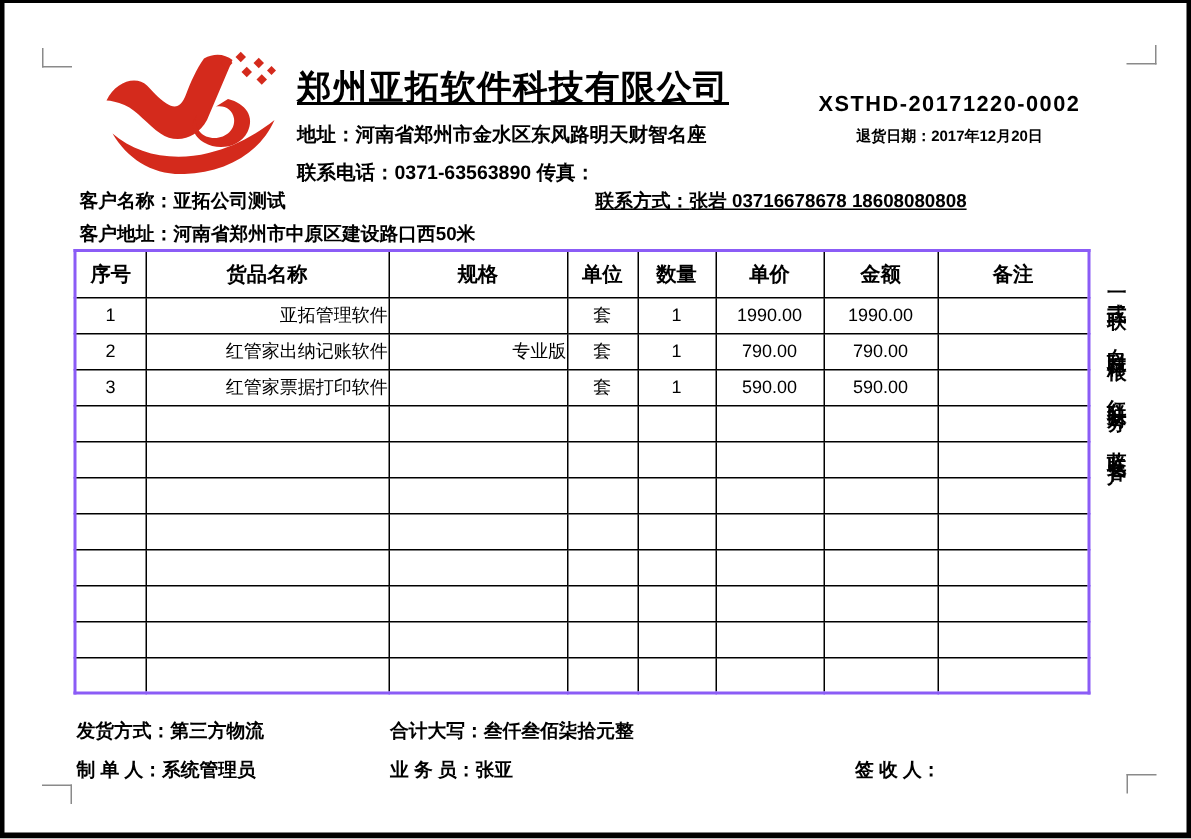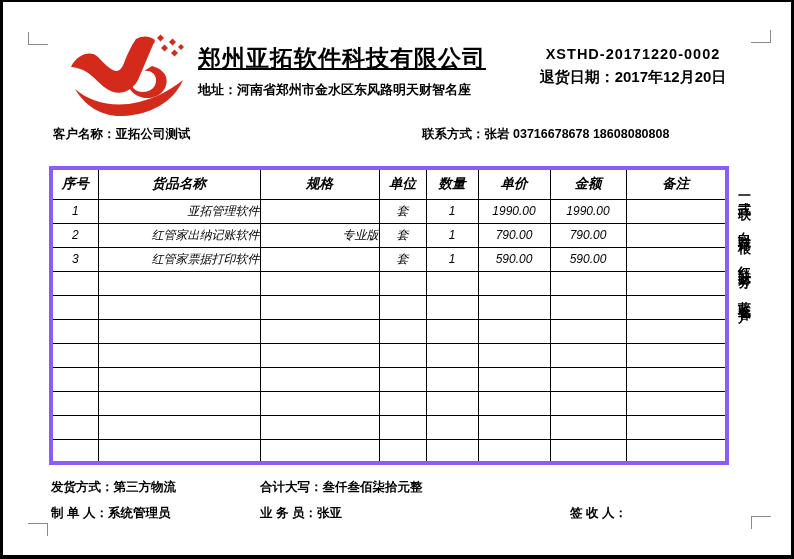--- a/index.html
+++ b/index.html
@@ -18,30 +18,30 @@
   .crop.br { left:748px; top:514px; border-top:1px solid #8a8a8a; border-left:1px solid #8a8a8a; }
 
   .logo { position:absolute; left:62px; top:32px; width:126px; height:84px; }
 
   .company-block { position:absolute; left:195px; top:41px; width:310px; }
   .company-name { font-size:23px; font-weight:bold; letter-spacing:1px; white-space:nowrap;text-decoration:underline; }
   .company-line { margin-top:7px; font-size:13px; font-weight:bold; white-space:nowrap; }
 
   .doc-block { position:absolute; left:505px; top:44px; width:250px; text-align:center; }
   .doc-title { font-size:21px; font-weight:bold; letter-spacing:5px; }
-  .doc-no { margin-top:0; font-size:14.5px; font-weight:bold; letter-spacing:1px; }
-  .doc-date { margin-top:6px; font-size:15px; font-weight:bold; }
+  .doc-no { margin-top:16px; font-size:14.5px; font-weight:bold; letter-spacing:1px; }
+  .doc-date { margin-top:6px; font-size:10px; font-weight:bold; }
 
   .cust-line { position:absolute; font-size:12.5px; font-weight:bold; white-space:nowrap; }
   .cust-name { left:50px; top:124px;text-align:right; }
-  .cust-contact { left:419px; top:124px; }
+  .cust-contact { left:394px; top:124px;text-decoration:underline; }
   .cust-addr { left:50px; top:146px; }
 
   .doc-table { position:absolute; left:46px; top:164px; width:676px;
-    border-collapse:collapse; table-layout:fixed; border:4px solid #8b5cf6;font-style:italic; }
+    border-collapse:collapse; table-layout:fixed; border:2px solid #8b5cf6; }
   .doc-table th { border:1px solid #000; font-size:13.5px; font-weight:bold; height:31px; text-align:center; }
   .doc-table td { border:1px solid #000; font-size:12px; height:24px; text-align:center; overflow:hidden; white-space:nowrap; }
   .doc-table td.al { text-align:right; padding-left:16px; }
 
   .side-note { position:absolute; left:731px; top:186px; width:20px;
     display:flex; flex-direction:column; align-items:center; gap:22px; }
   .side-group { writing-mode:vertical-rl; font-size:13px; font-weight:bold; letter-spacing:3px; }
 
   .foot { position:absolute; font-size:12.5px; font-weight:bold; white-space:nowrap; }
   .f-ship  { left:48px;  top:477px; }
@@ -75,29 +75,31 @@
       <path d="M96,14 l3.5,-3.5 3.5,3.5 -3.5,3.5 Z"></path>
       <path d="M104,8 l3.5,-3.5 3.5,3.5 -3.5,3.5 Z"></path>
       <path d="M106,19 l3.5,-3.5 3.5,3.5 -3.5,3.5 Z"></path>
       <path d="M113,13 l3,-3 3,3 -3,3 Z"></path>
     </g>
   </svg>
 
   <div class="company-block">
     <div class="company-name">郑州亚拓软件科技有限公司</div>
     <div class="company-line"><span>地址：</span><span>河南省郑州市金水区东风路明天财智名座</span></div>
+    <div class="company-line"><span>联系电话：</span><span>0371-63563890</span>&nbsp;<span>传真：</span><span></span></div>
   </div>
 
   <div class="doc-block">
     <div class="doc-no">XSTHD-20171220-0002</div>
     <div class="doc-date"><span>退货日期：</span><span>2017年12月20日</span></div>
   </div>
 
   <div class="cust-line cust-name"><span>客户名称：</span><span>亚拓公司测试</span></div>
   <div class="cust-line cust-contact"><span>联系方式：</span><span>张岩 03716678678 18608080808</span></div>
+  <div class="cust-line cust-addr"><span>客户地址：</span><span>河南省郑州市中原区建设路口西50米</span></div>
 
   <table class="doc-table">
     <colgroup>
       <col style="width:47px">
         <col style="width:162px">
         <col style="width:119px">
         <col style="width:47px">
       <col style="width:52px">
         <col style="width:72px">
         <col style="width:76px">

